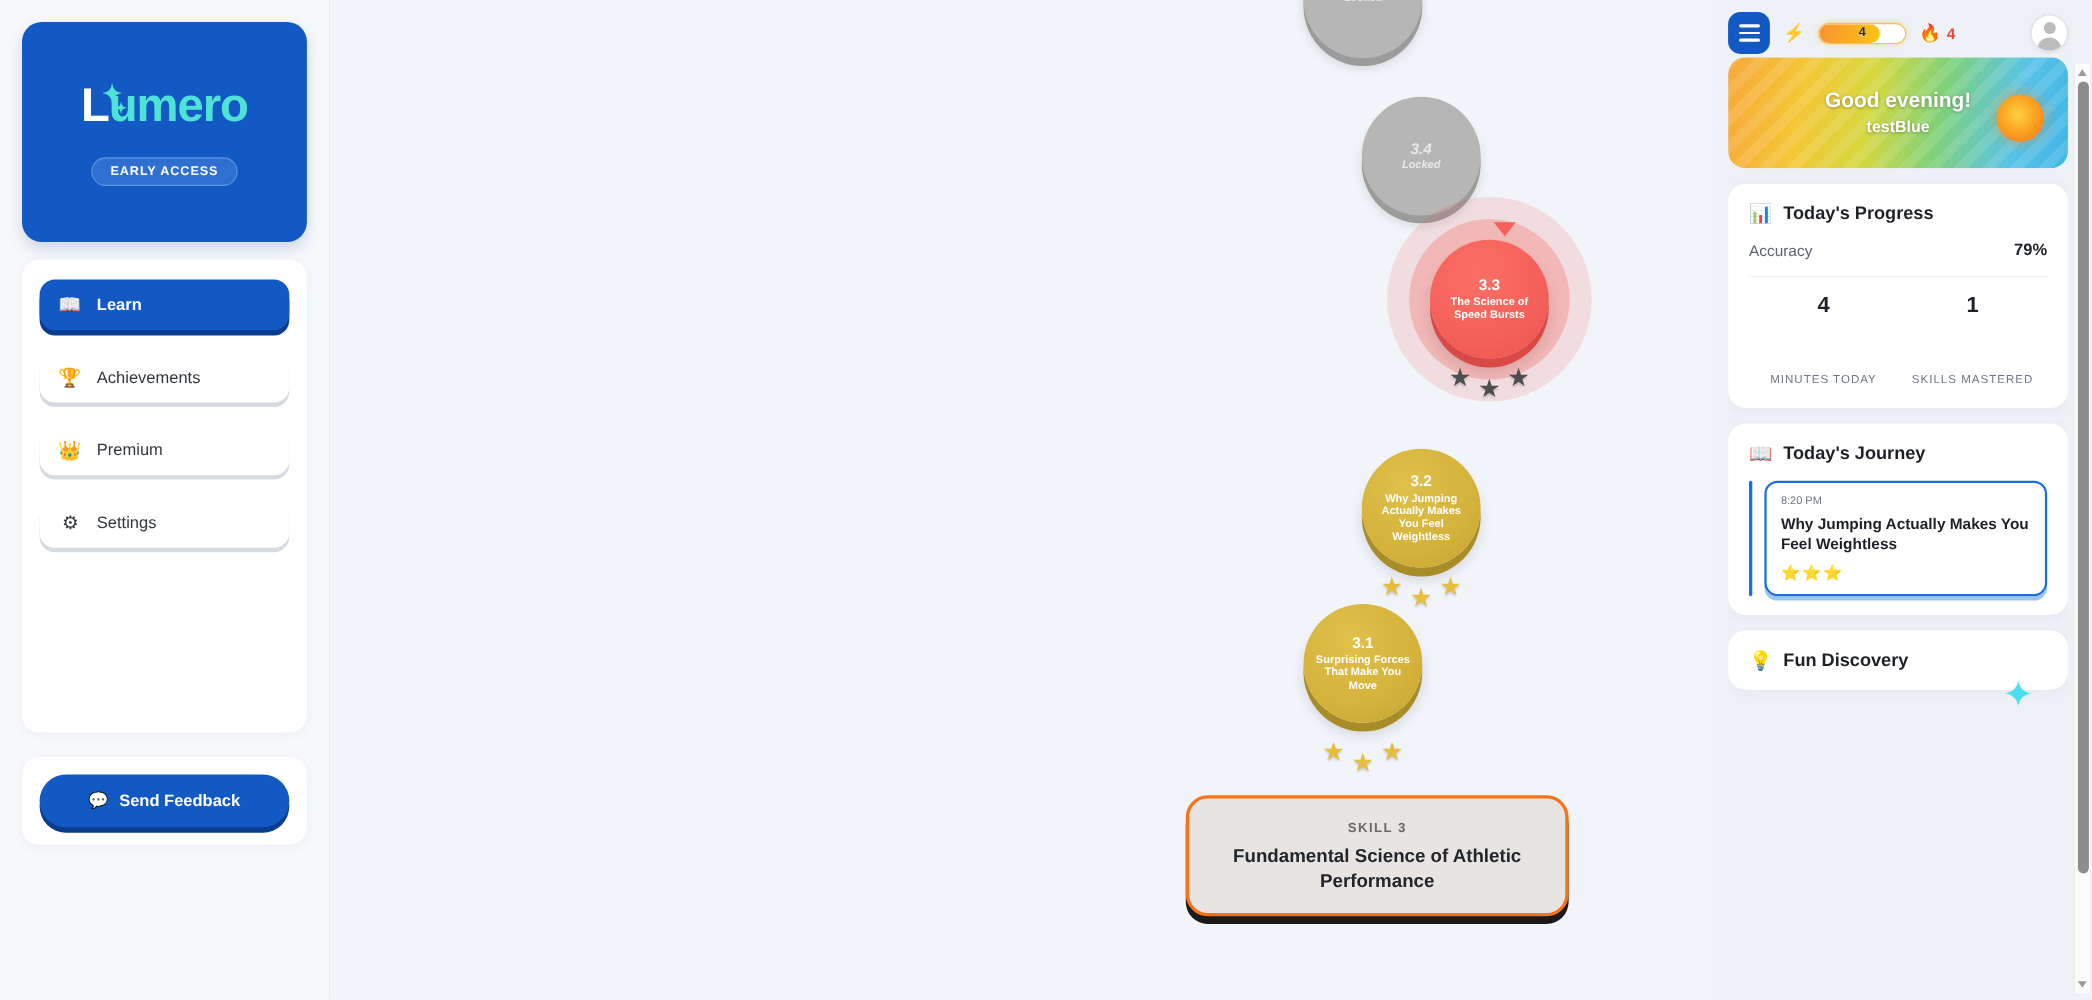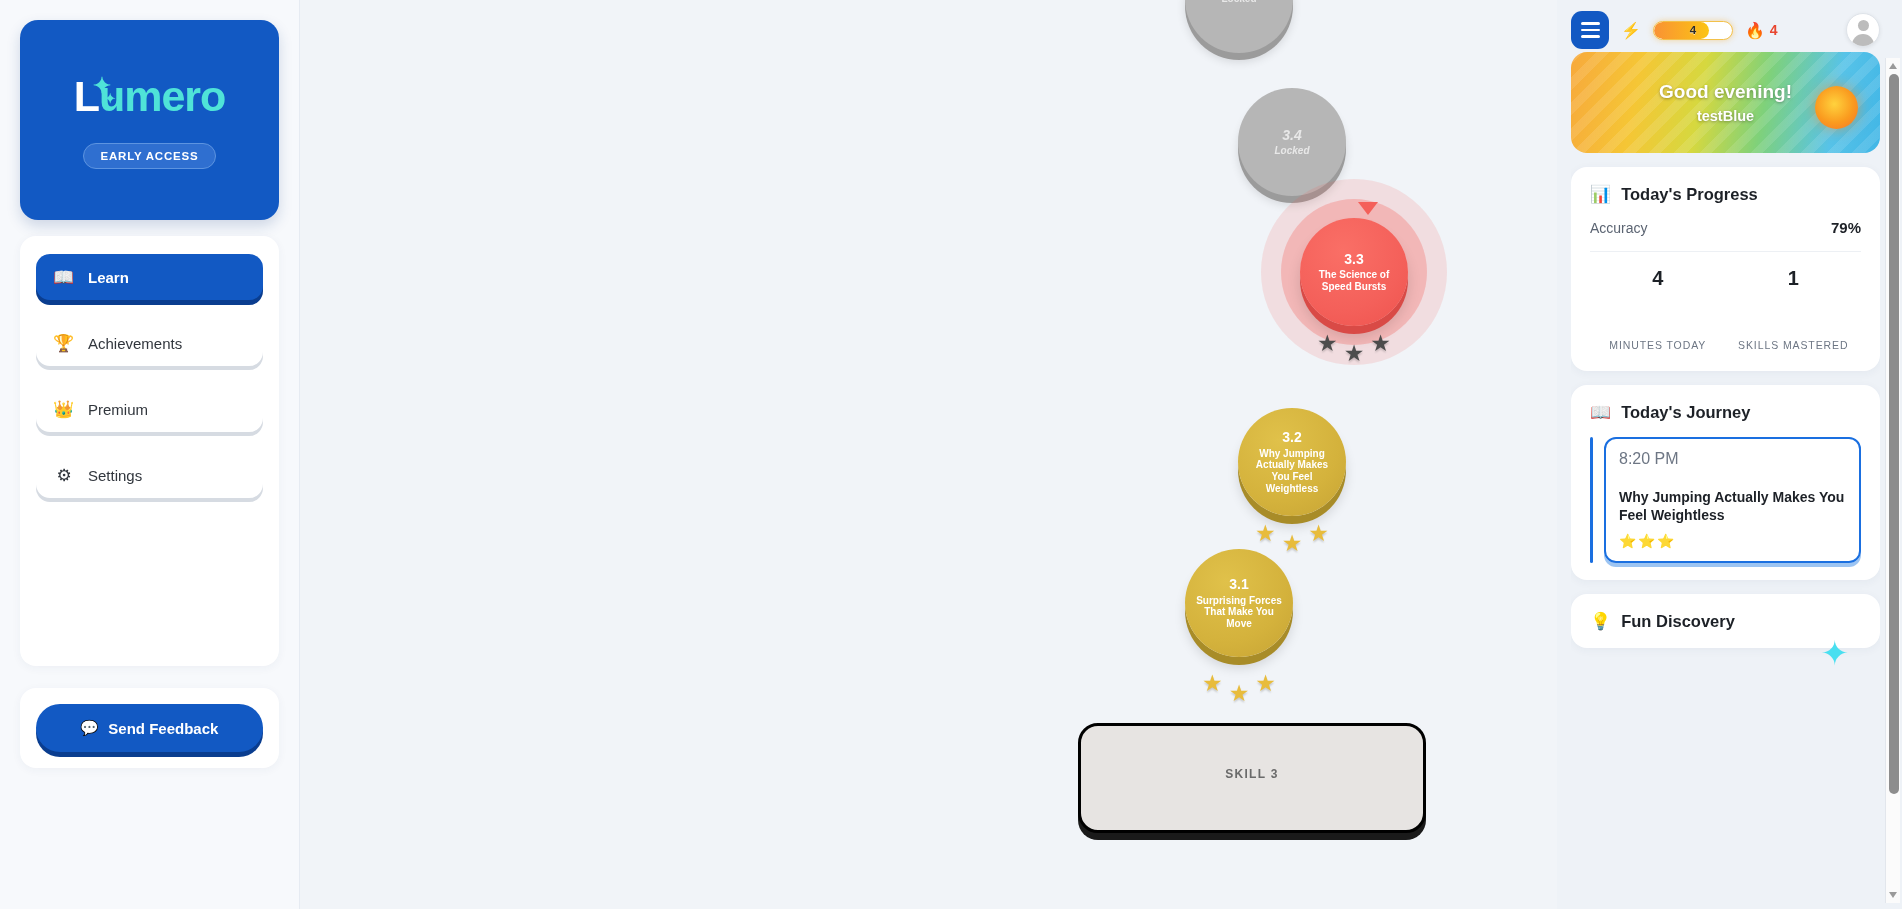--- a/index.html
+++ b/index.html
@@ -144,21 +144,21 @@
     position: absolute;
     width: 0; height: 0;
     border-left: 10px solid transparent;
     border-right: 10px solid transparent;
     border-top: 13px solid #f4605a;
   }
 
   .skill-card {
     position: absolute;
     background: #e7e4e2;
-    border: 3px solid #000000;
+    border: 3px solid #f97316;
     border-radius: 20px;
     box-shadow: 0 7px 0 #1a1a1a;
     display: flex; flex-direction: column;
     align-items: center; justify-content: center;
     text-align: center;
   }
   .skill-kicker {
     font-size: 12px; font-weight: 700; letter-spacing: 1.3px;
     color: #6a6a6a; margin-bottom: 9px;
   }
@@ -267,21 +267,21 @@
   .stat .cap { font-size: 10.5px; letter-spacing: .9px; color: #6d7684; line-height: 1.6; margin-top: 47px; }
 
   .journey-row { display: flex; gap: 11px; }
   .timeline-bar { width: 3px; border-radius: 2px; background: #1a6fe0; flex: 0 0 3px; }
   .journey-card {
     flex: 1; border: 2px solid #1a6fe0; border-radius: 12px;
     padding: 11px 13px 12px 13px;
     box-shadow: 0 4px 0 #9cc4f2;
     cursor: pointer;
   }
-  .journey-time { font-size: 16px; color: #6d7684; margin-bottom: 20px; }
+  .journey-time { font-size: 10px; color: #6d7684; margin-bottom: 6px; }
   .journey-title { font-size: 14px; font-weight: 700; color: #1d2127; line-height: 1.33; margin-bottom: 8px; }
   .journey-stars { font-size: 14px; letter-spacing: 2px; }
 
   .fun-body {
     background: #ffffff; border-radius: 12px;
     position: relative; padding: 2px 0 0 0;
   }
   .fun-text { font-size: 14px; color: #3b424c; line-height: 1.62; max-width: 205px; }
   .mascot {
     position: absolute; right: 12px; bottom: -22px;
@@ -390,20 +390,21 @@
           <span class="star gold-s">★</span>
           <span class="star gold-s mid">★</span>
           <span class="star gold-s">★</span>
         </div>
       </div>
 
     <div class="pointer" style="left:1058px; top:202px;"></div>
 
     <div class="skill-card" style="left:778px; top:723px; width:348px; height:110px;">
       <div class="skill-kicker">SKILL 3</div>
+      <div class="skill-title">Fundamental Science of Athletic Performance</div>
     </div>
   </main>
 
   <aside class="right">
 
     <div class="topbar">
       <div class="burger">
         <span></span>
           <span></span>
           <span></span>

